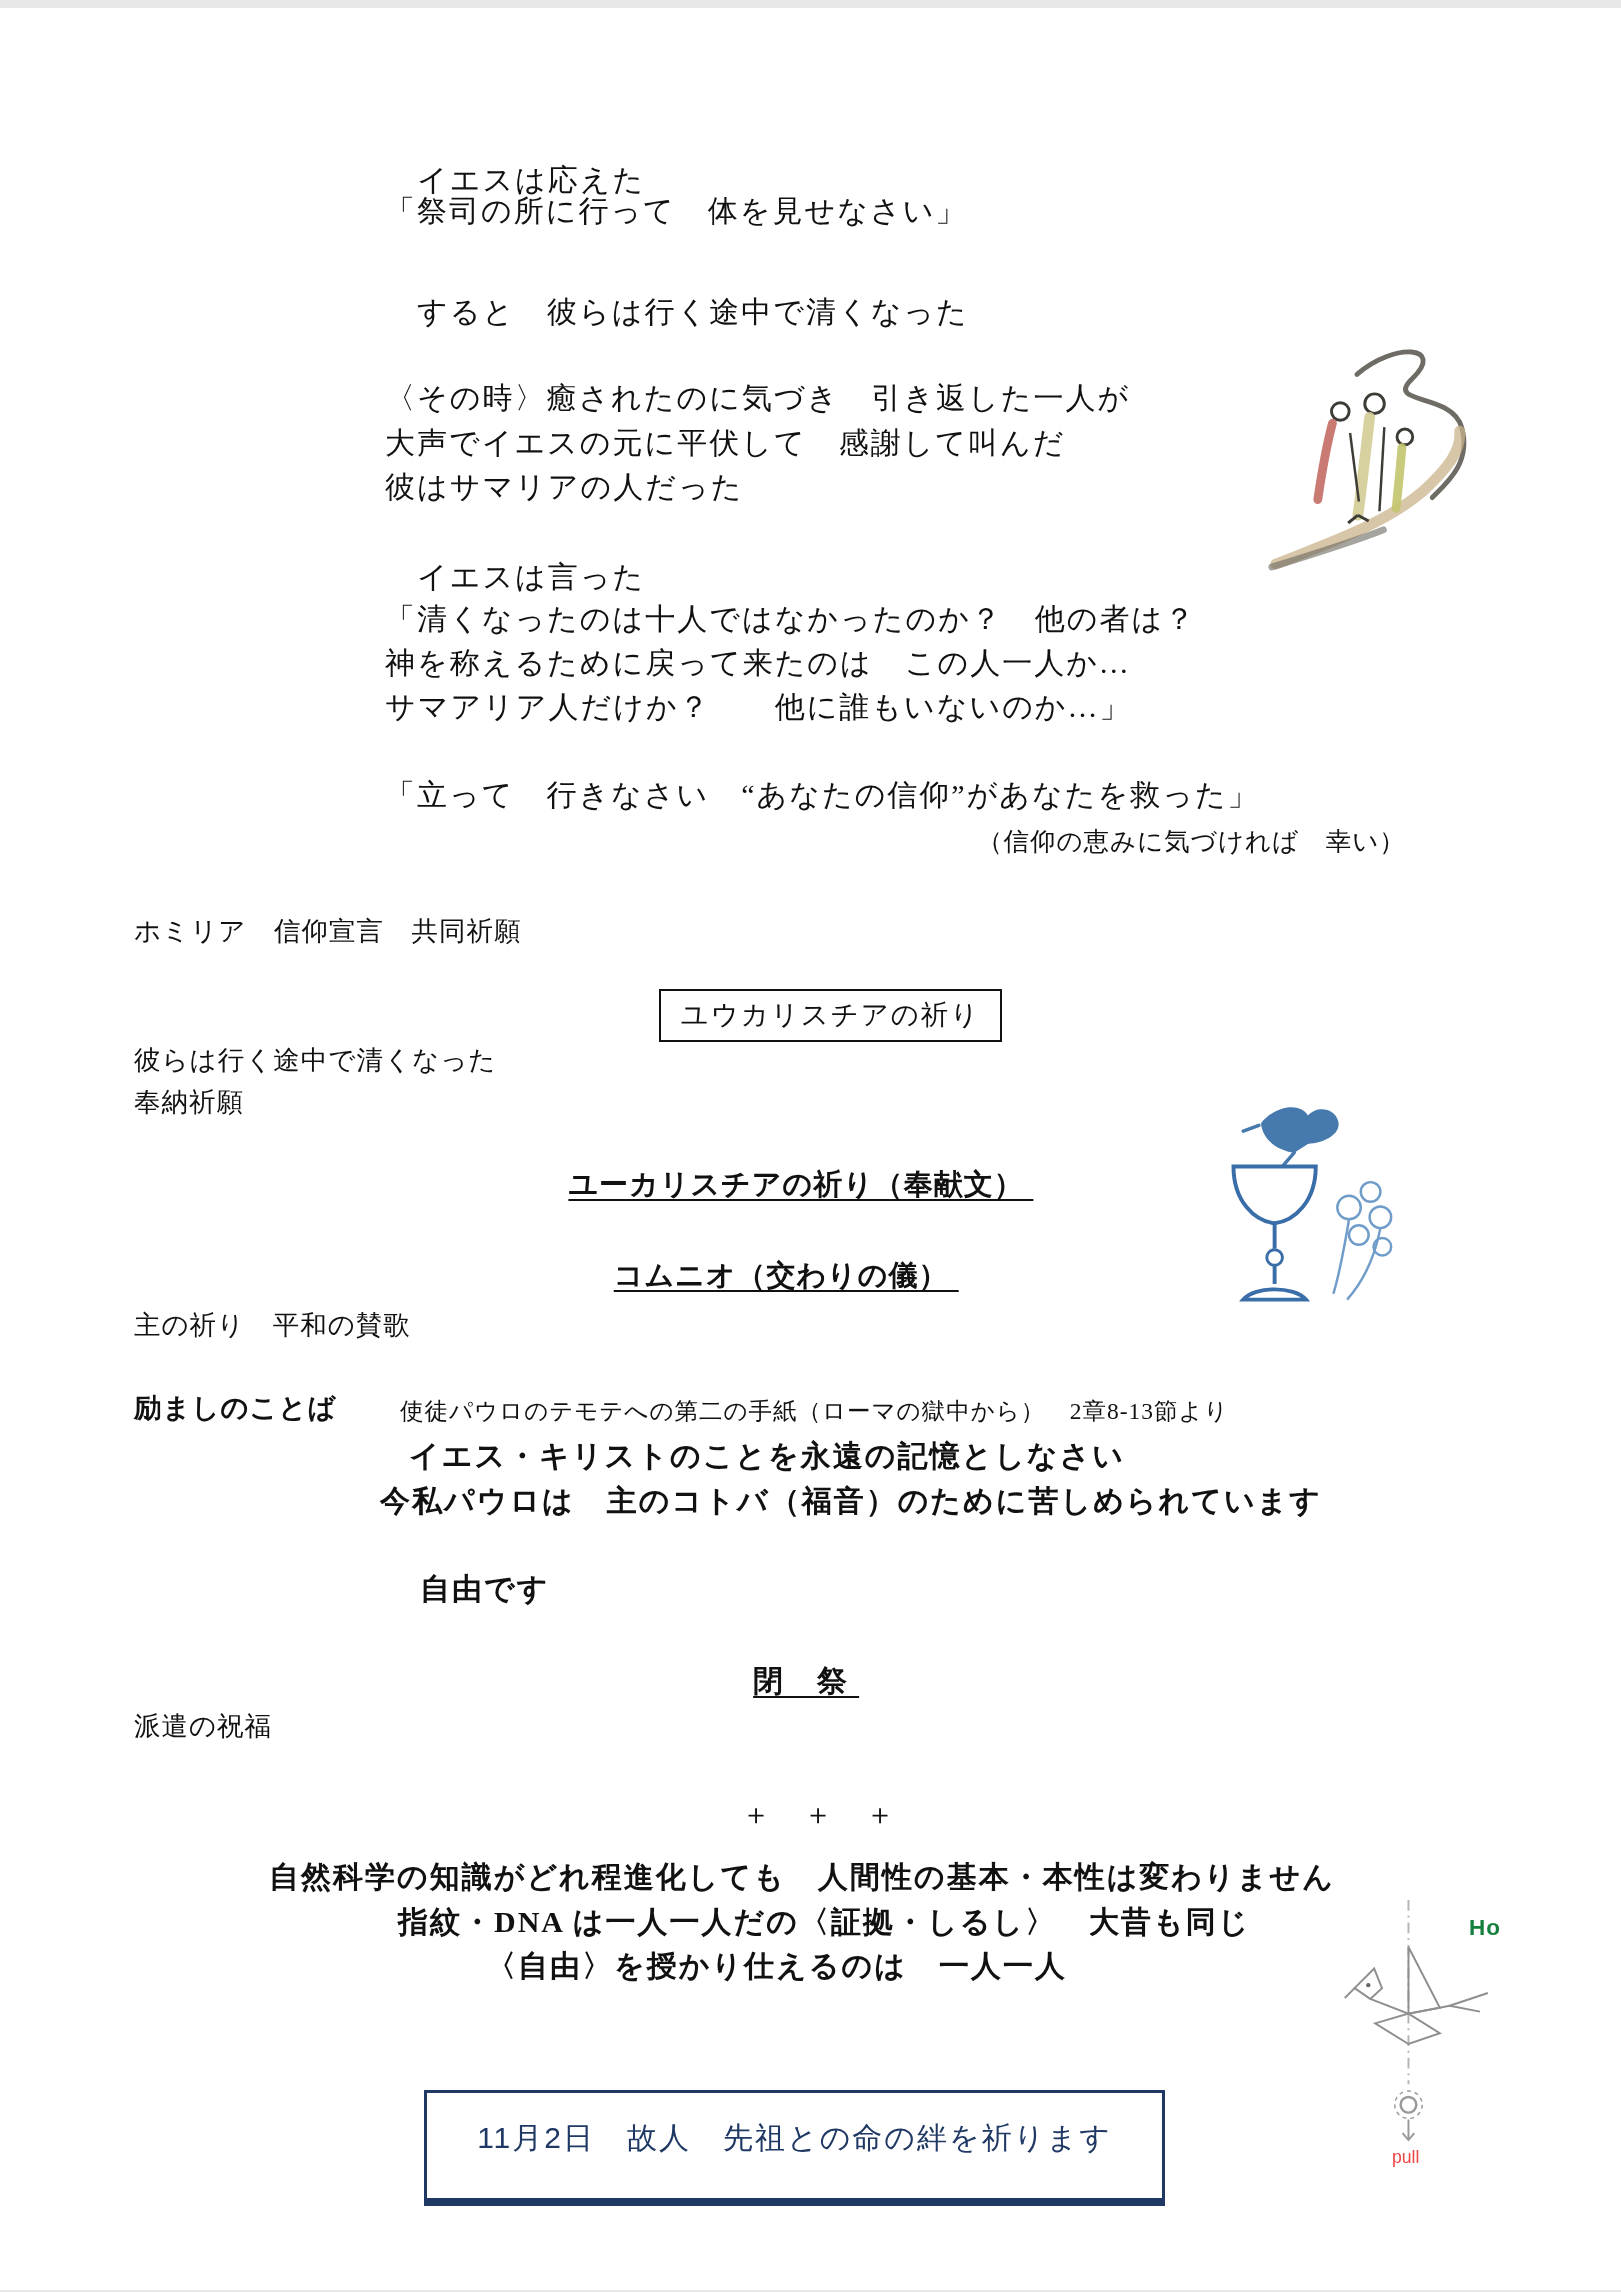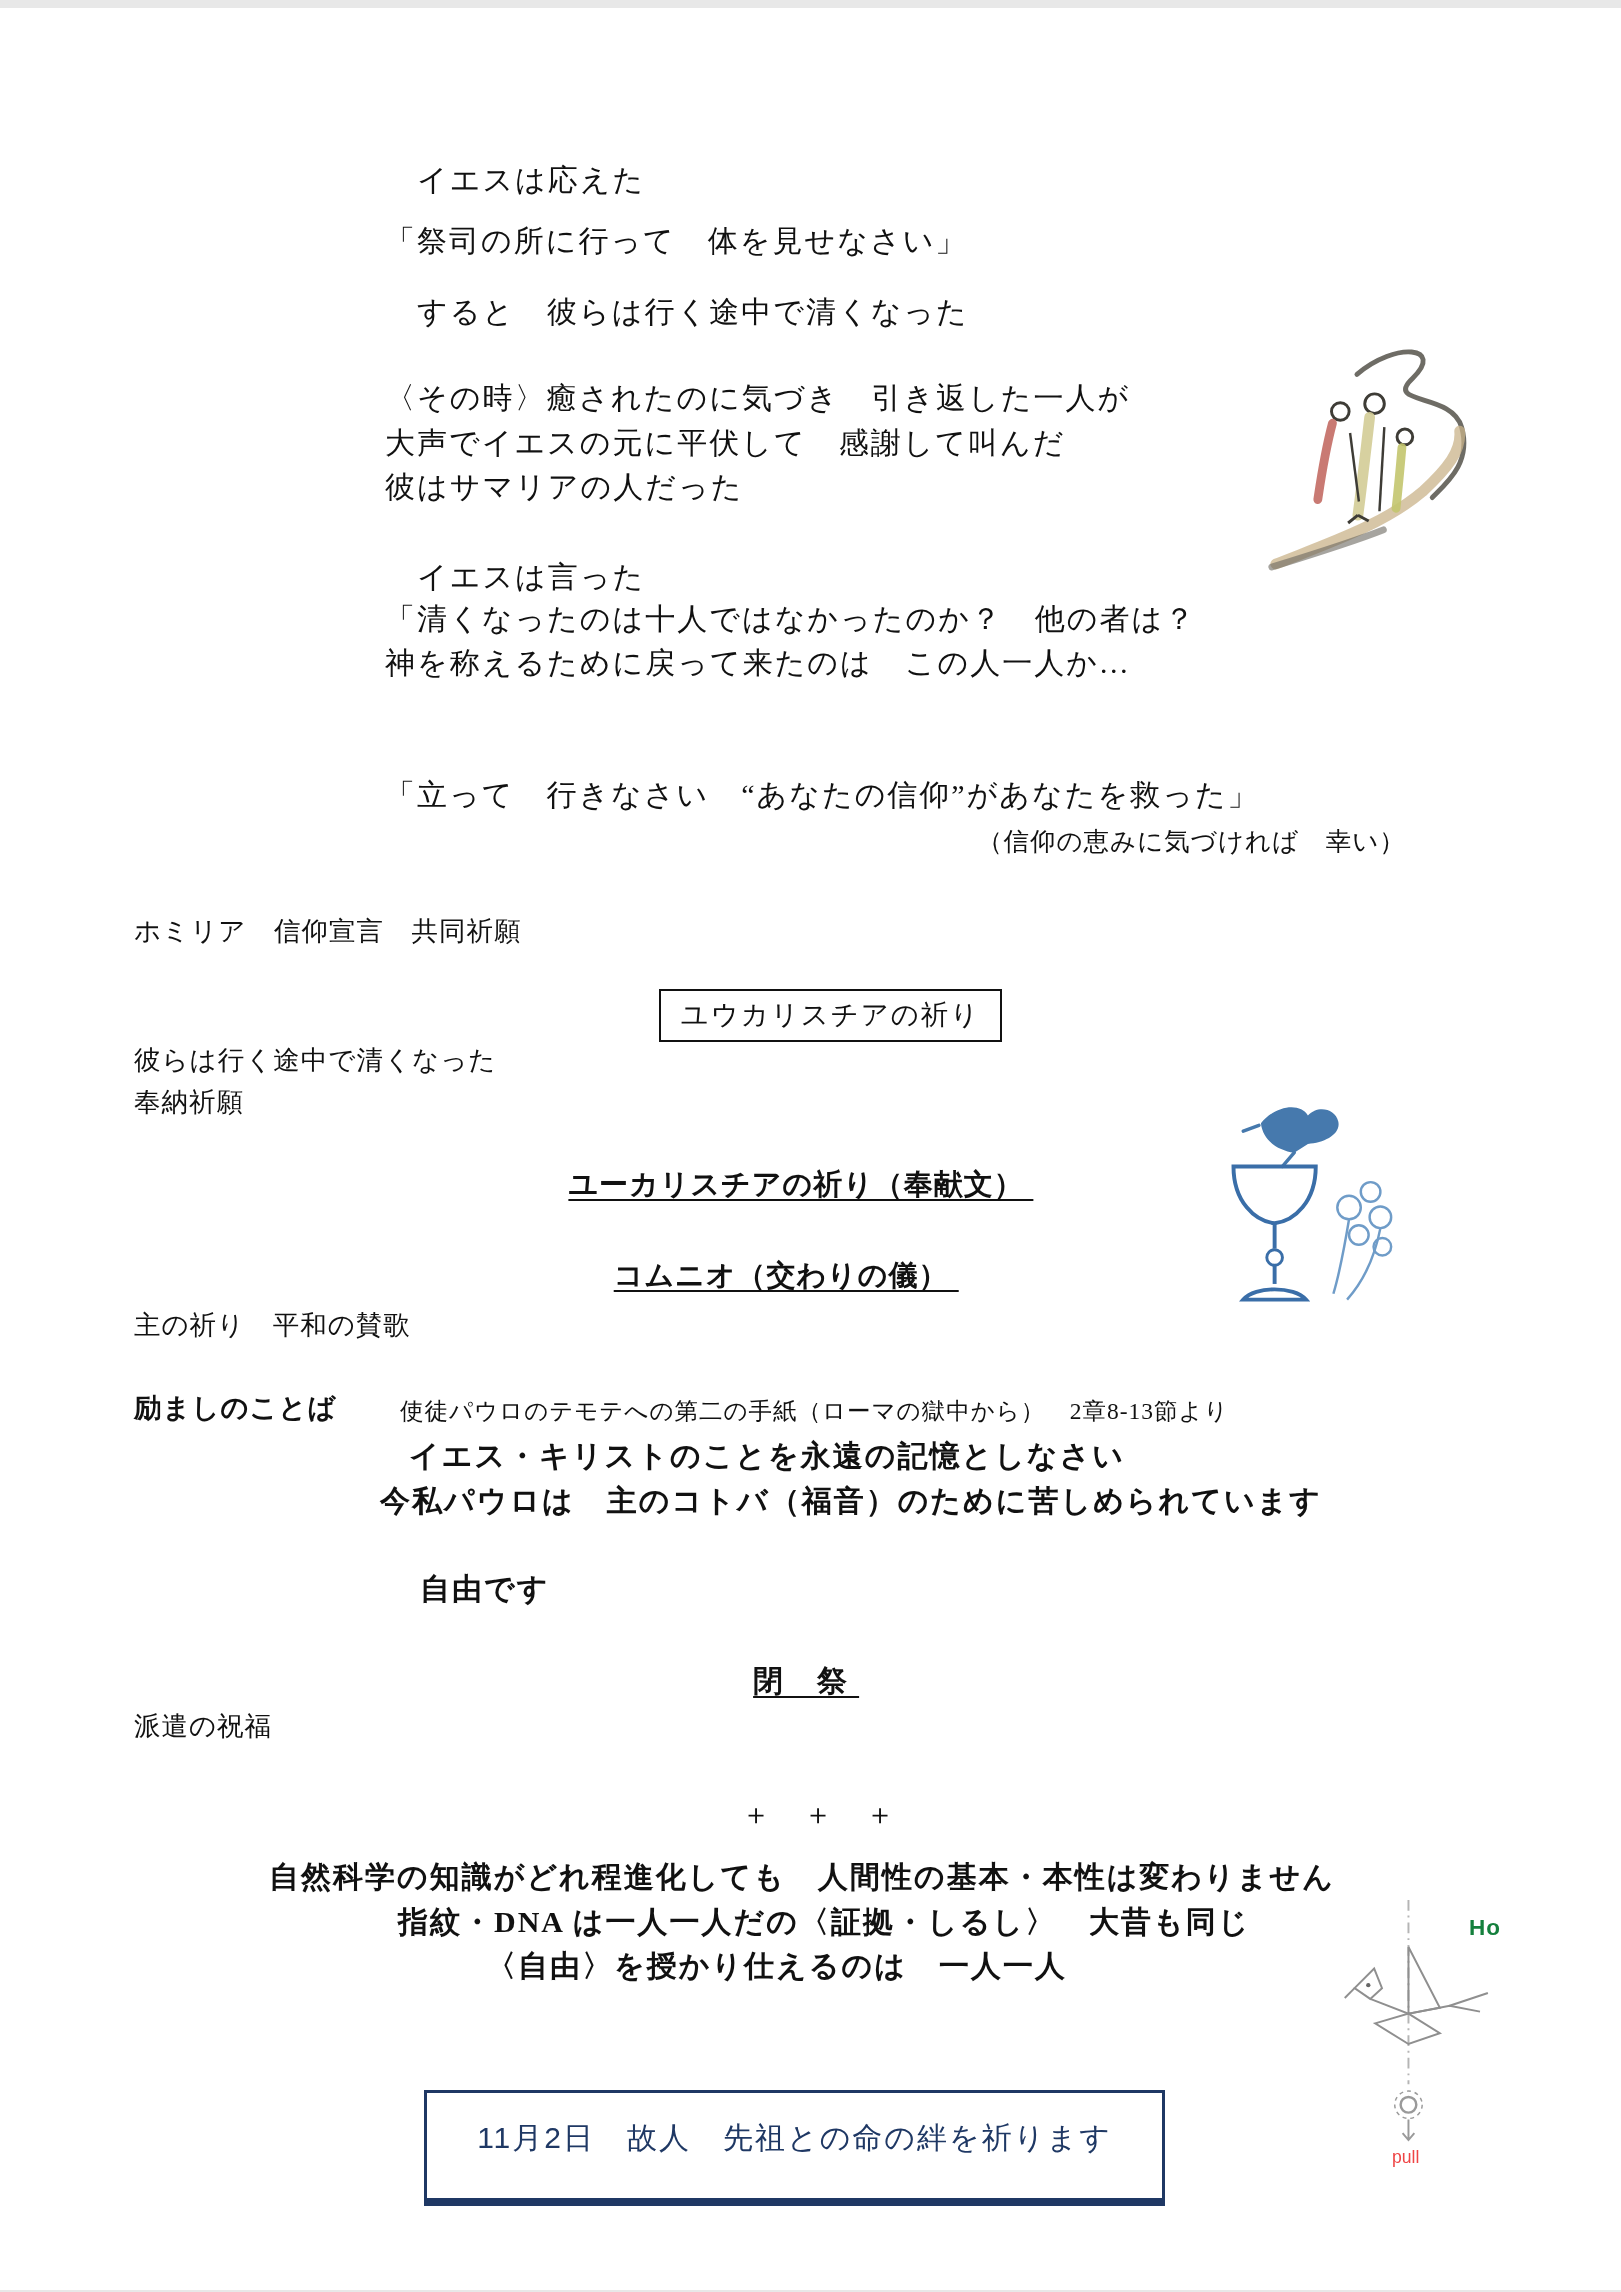--- a/index.html
+++ b/index.html
@@ -40,28 +40,29 @@
   .ill{position:absolute;}
   .ho{font-family:"Liberation Sans","DejaVu Sans",sans-serif;font-size:22.5px;color:#15803d;font-weight:700;letter-spacing:1px;}
   .pull{font-family:"Liberation Sans","DejaVu Sans",sans-serif;font-size:17.6px;color:#ef4444;}
 </style>
 </head>
 <body>
 
 <div class="page">
 
   <div class="t ser" style="left:417px;top:157px">イエスは応えた</div>
-  <div class="t ser" style="left:385px;top:218px">「祭司の所に行って　体を見せなさい」</div>
+  <div class="t ser" style="left:385px;top:188px">「祭司の所に行って　体を見せなさい」</div>
   <div class="t ser" style="left:417px;top:289px">すると　彼らは行く途中で清くなった</div>
   <div class="t ser" style="left:385px;top:375px">〈その時〉癒されたのに気づき　引き返した一人が</div>
   <div class="t ser" style="left:385px;top:420px">大声でイエスの元に平伏して　感謝して叫んだ</div>
   <div class="t ser" style="left:385px;top:464px">彼はサマリアの人だった</div>
   <div class="t ser" style="left:417px;top:554px">イエスは言った</div>
   <div class="t ser" style="left:385px;top:596px">「清くなったのは十人ではなかったのか？　他の者は？</div>
   <div class="t ser" style="left:385px;top:640px">神を称えるために戻って来たのは　この人一人か…</div>
+  <div class="t ser" style="left:385px;top:684px">サマアリア人だけか？　　他に誰もいないのか…」</div>
   <div class="t ser" style="left:385px;top:772px">「立って　行きなさい　“あなたの信仰”があなたを救った」</div>
   <div class="t ser note" style="left:977px;top:821px">（信仰の恵みに気づければ　幸い）</div>
 
   <div class="t got" style="left:134px;top:910px">ホミリア　信仰宣言　共同祈願</div>
 
   <div class="t boxed" style="left:659px;top:981px">ユウカリスチアの祈り</div>
 
   <div class="t got" style="left:134px;top:1039px">彼らは行く途中で清くなった</div>
   <div class="t got" style="left:134px;top:1081px">奉納祈願</div>
 

